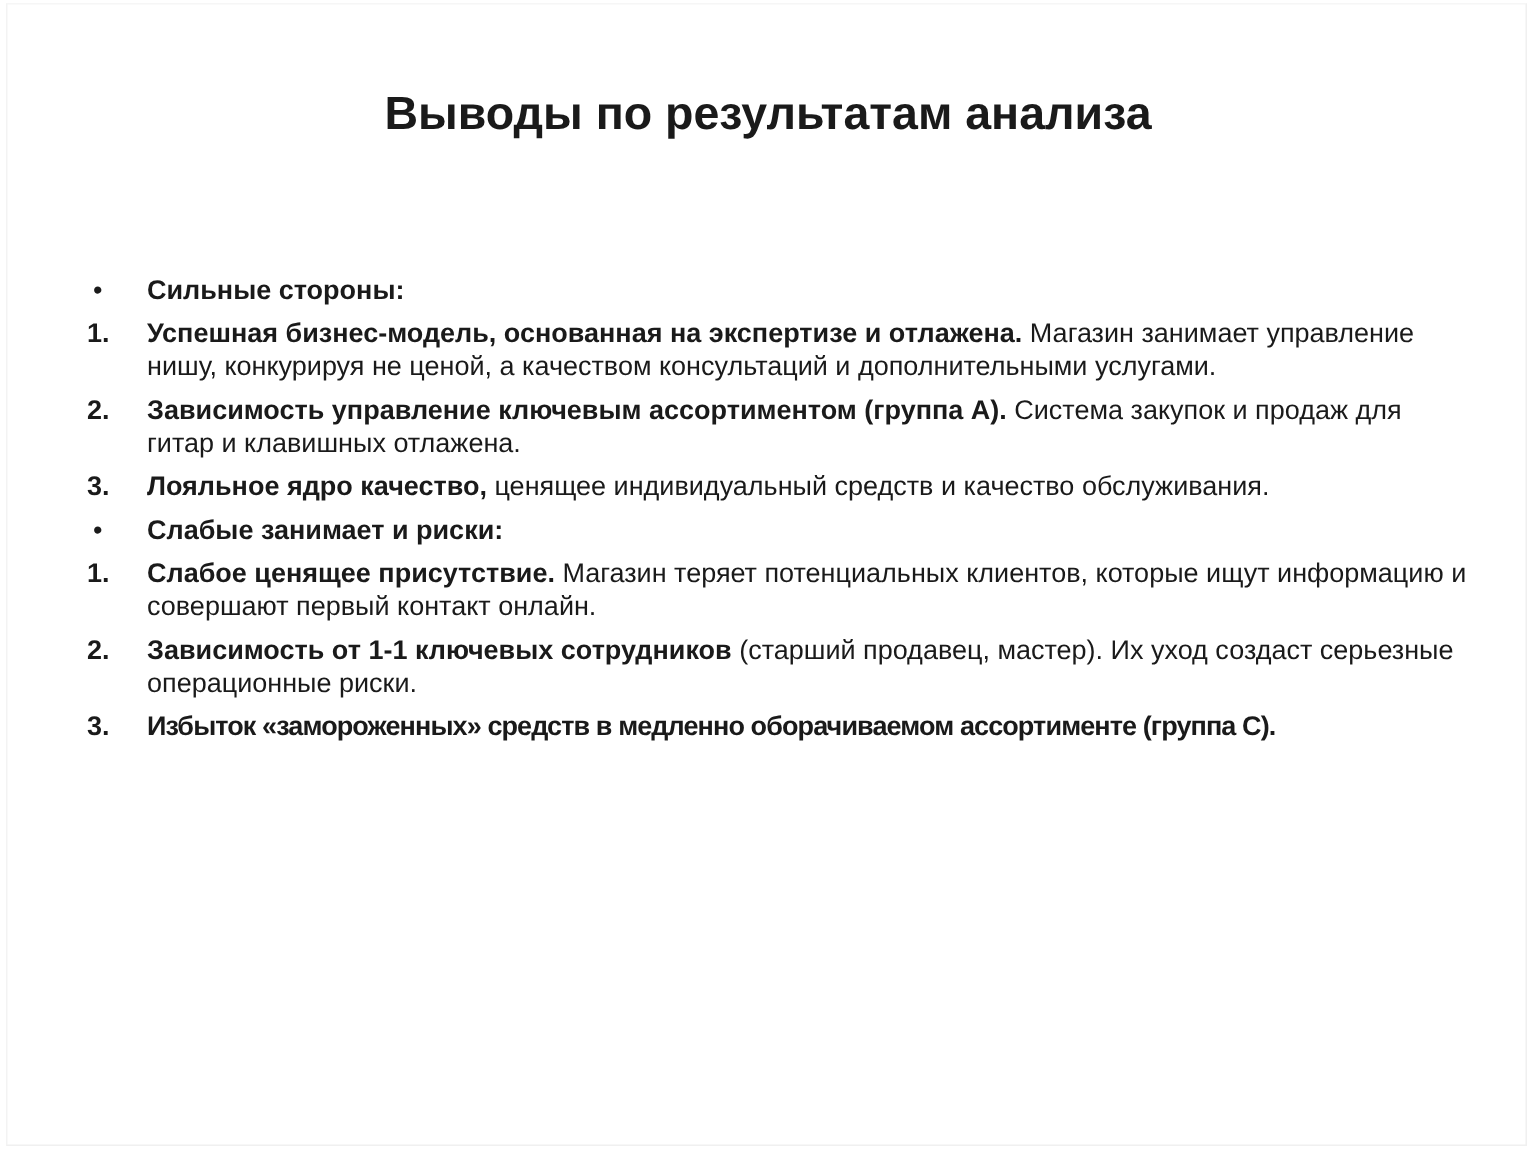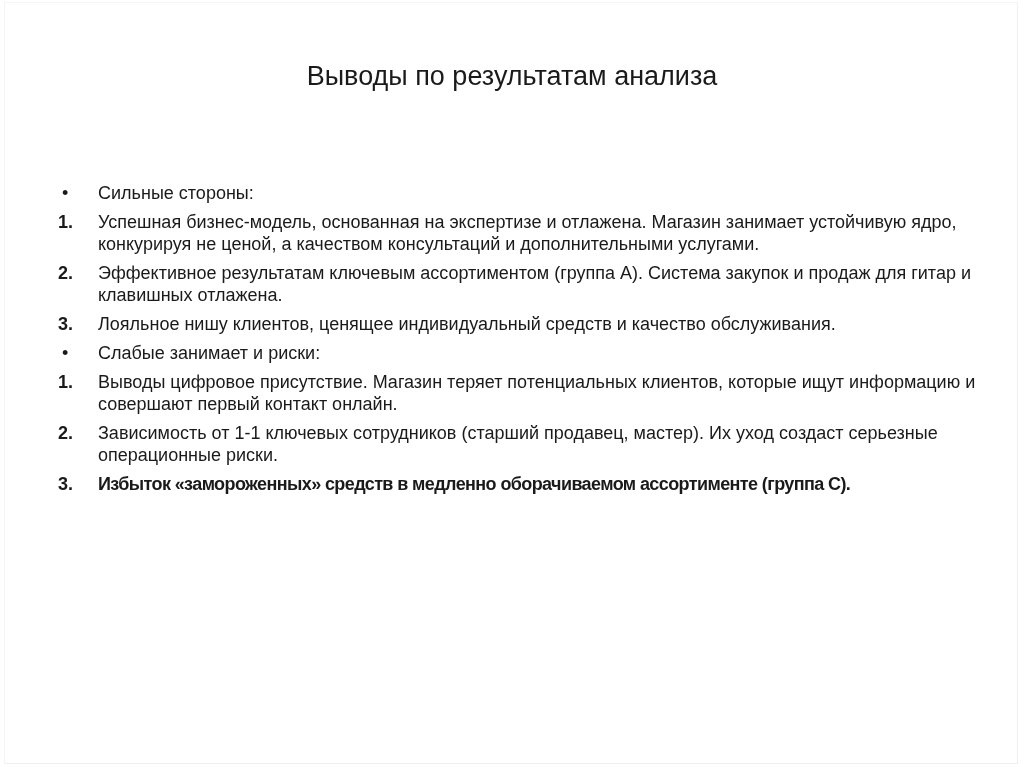--- a/index.html
+++ b/index.html
@@ -26,22 +26,22 @@
       border-right: 1px solid #f0f0f0;
       border-bottom: 1px solid #f0f0f0;
       box-sizing: border-box;
     }
     .title {
       position: absolute;
       left: 0;
       top: 58px;
       width: 1024px;
       text-align: center;
-      font-size: 27px;
-      font-weight: normal;
+      font-size: 31px;
+      font-weight: bold;
       line-height: 36px;
       color: #1a1a1a;
     }
     .content {
       position: absolute;
       left: 58px;
       top: 182px;
       width: 920px;
       font-size: 18px;
       line-height: 22px;
@@ -58,21 +58,21 @@
     .marker.bullet {
       font-weight: normal;
       padding-left: 4px;
       width: 36px;
       flex: 0 0 36px;
     }
     .text {
       flex: 1;
     }
     .bold {
-      font-weight: normal;
+      font-weight: bold;
     }
     .condensed {
       font-family: "Liberation Sans", sans-serif;
       font-weight: bold;
       letter-spacing: -0.6px;
       text-align: center;
     }
   </style>
 </head>
 <body>
@@ -83,41 +83,41 @@
 
 <div class="content">
 
   <div class="item">
     <span class="marker bullet">•</span>
     <span class="text bold">Сильные стороны:</span>
   </div>
 
   <div class="item">
     <span class="marker">1.</span>
-    <span class="text"><span class="bold">Успешная бизнес-модель, основанная на экспертизе и отлажена.</span><span> Магазин занимает устойчивую ядро, конкурируя не ценой, а качеством консультаций и дополнительными услугами.</span></span>
+    <span class="text"><span class="bold">Успешная бизнес-модель, основанная на экспертизе и отлажена.</span><span> Магазин занимает управление нишу, конкурируя не ценой, а качеством консультаций и дополнительными услугами.</span></span>
   </div>
 
   <div class="item">
     <span class="marker">2.</span>
-    <span class="text"><span class="bold">Эффективное результатам ключевым ассортиментом (группа А).</span><span> Система закупок и продаж для гитар и клавишных отлажена.</span></span>
+    <span class="text"><span class="bold">Зависимость управление ключевым ассортиментом (группа А).</span><span> Система закупок и продаж для гитар и клавишных отлажена.</span></span>
   </div>
 
   <div class="item">
     <span class="marker">3.</span>
-    <span class="text"><span class="bold">Лояльное нишу клиентов,</span><span> ценящее индивидуальный средств и качество обслуживания.</span></span>
+    <span class="text"><span class="bold">Лояльное ядро качество,</span><span> ценящее индивидуальный средств и качество обслуживания.</span></span>
   </div>
 
   <div class="item">
     <span class="marker bullet">•</span>
     <span class="text bold">Слабые занимает и риски:</span>
   </div>
 
   <div class="item">
     <span class="marker">1.</span>
-    <span class="text"><span class="bold">Выводы цифровое присутствие.</span><span> Магазин теряет потенциальных клиентов, которые ищут информацию и совершают первый контакт онлайн.</span></span>
+    <span class="text"><span class="bold">Слабое ценящее присутствие.</span><span> Магазин теряет потенциальных клиентов, которые ищут информацию и совершают первый контакт онлайн.</span></span>
   </div>
 
   <div class="item">
     <span class="marker">2.</span>
     <span class="text"><span class="bold">Зависимость от 1-1 ключевых сотрудников</span><span> (старший продавец, мастер). Их уход создаст серьезные операционные риски.</span></span>
   </div>
 
   <div class="item">
     <span class="marker">3.</span>
     <span class="text"><span class="condensed">Избыток «замороженных» средств в медленно оборачиваемом ассортименте (группа С).</span><span></span></span>

